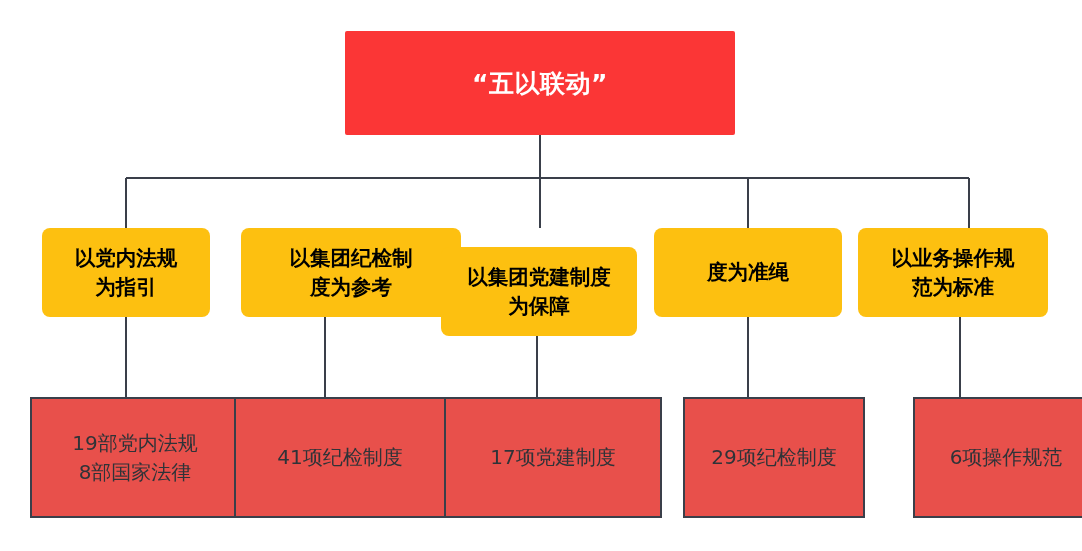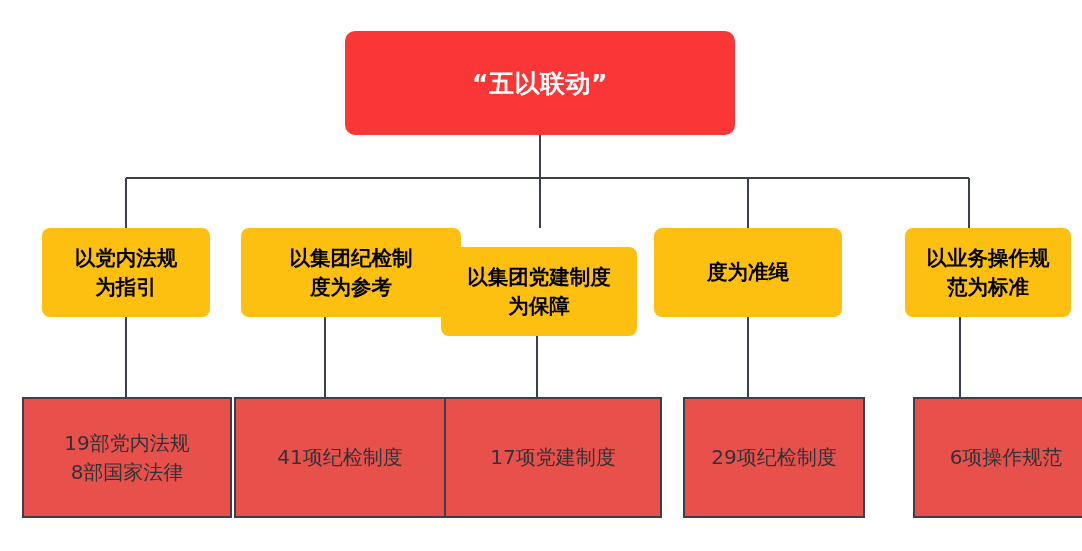--- a/index.html
+++ b/index.html
@@ -32,21 +32,21 @@
   }
 
   
   .root-node {
     position: absolute;
     left: 345px;
     top: 31px;
     width: 390px;
     height: 104px;
     background: #fb3636;
-    border-radius: 10px;
+    border-radius: 2px;
     display: flex;
     flex-direction: column;
     align-items: center;
     justify-content: center;
     box-sizing: border-box;
     padding: 4px 10px;
   }
   .root-line {
     color: #ffffff;
     font-weight: bold;
@@ -146,26 +146,26 @@
 
   <div class="cat-node" style="left:441px; width:196px;margin-top:19px;">
     <div class="cat-line">以集团党建制度</div>
     <div class="cat-line">为保障</div>
   </div>
 
   <div class="cat-node" style="left:654px; width:188px;">
     <div class="cat-line">度为准绳</div>
   </div>
 
-  <div class="cat-node" style="left:905px; width:166px;">
+  <div class="cat-node" style="left:858px; width:190px;">
     <div class="cat-line">以业务操作规</div>
     <div class="cat-line">范为标准</div>
   </div>
 
-  <div class="count-node" style="left:22px; width:210px;">
+  <div class="count-node" style="left:30px; width:210px;">
     <div class="count-line">19部党内法规</div>
     <div class="count-line">8部国家法律</div>
   </div>
 
   <div class="count-node" style="left:234px; width:212px;">
     <div class="count-line">41项纪检制度</div>
   </div>
 
   <div class="count-node" style="left:444px; width:218px;">
     <div class="count-line">17项党建制度</div>

